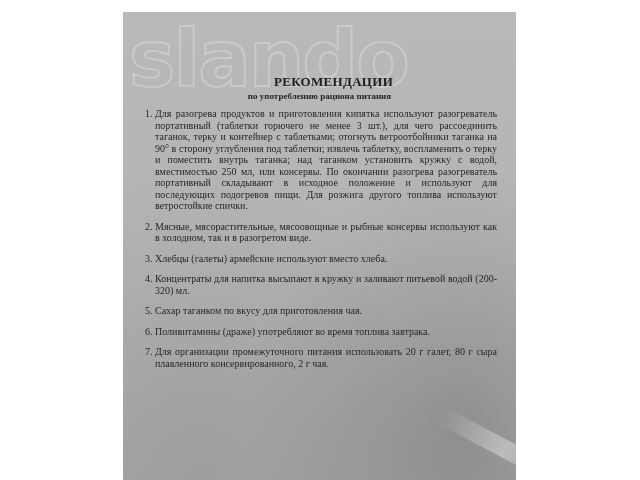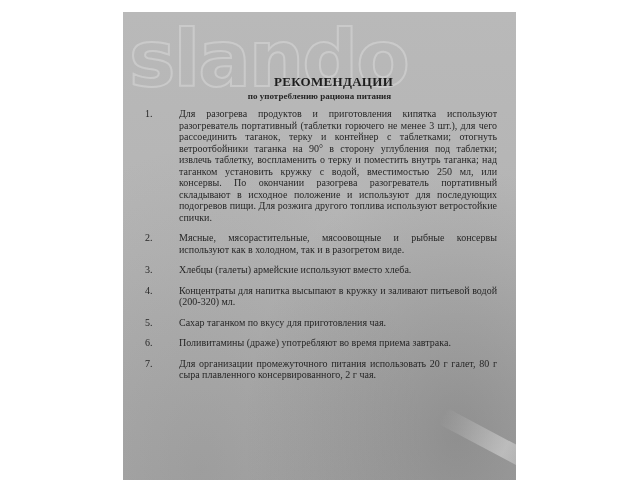--- a/index.html
+++ b/index.html
@@ -38,21 +38,21 @@
     .subtitle {
       position: absolute; left: 0; width: 393px; top: 79px; text-align: center;
       font-weight: bold; font-size: 9px; color: #262626; font-family: Liberation Serif, serif;
     }
     .list {
       position: absolute; left: 22px; top: 96px; width: 352px;
       font-size: 10px; color: #262626; line-height: 11.5px;
     }
     .item { display: flex; margin-bottom: 9px; }
     .num { width: 10px; flex: 0 0 10px; }
-    .txt { flex: 1; text-align: justify; margin-left: 24px; }
+    .txt { flex: 1; text-align: justify; }
     .item-1 .txt { text-align: justify; }
   </style>
 </head>
 <body>
 
 <div class="photo">
   <div class="bleed"></div>
   <div class="watermark">slando</div>
   <div class="glare"></div>
 
@@ -75,20 +75,20 @@
     <div class="item">
       <span class="num">4.</span>
       <span class="txt">Концентраты для напитка высыпают в кружку и заливают питьевой водой (200-320) мл.</span>
     </div>
     <div class="item">
       <span class="num">5.</span>
       <span class="txt">Сахар таганком по вкусу для приготовления чая.</span>
     </div>
     <div class="item">
       <span class="num">6.</span>
-      <span class="txt">Поливитамины (драже) употребляют во время приема завтрака.</span>
+      <span class="txt">Поливитамины (драже) употребляют во время топлива завтрака.</span>
     </div>
     <div class="item">
       <span class="num">7.</span>
       <span class="txt">Для организации промежуточного питания использовать 20 г галет, 80 г сыра плавленного консервированного, 2 г чая.</span>
     </div>
   </div>
 </div>
 
 </body></html>

